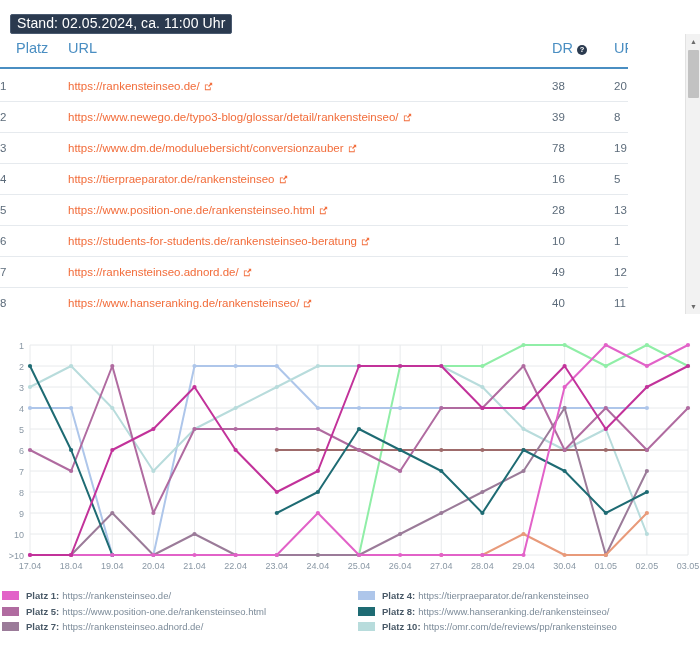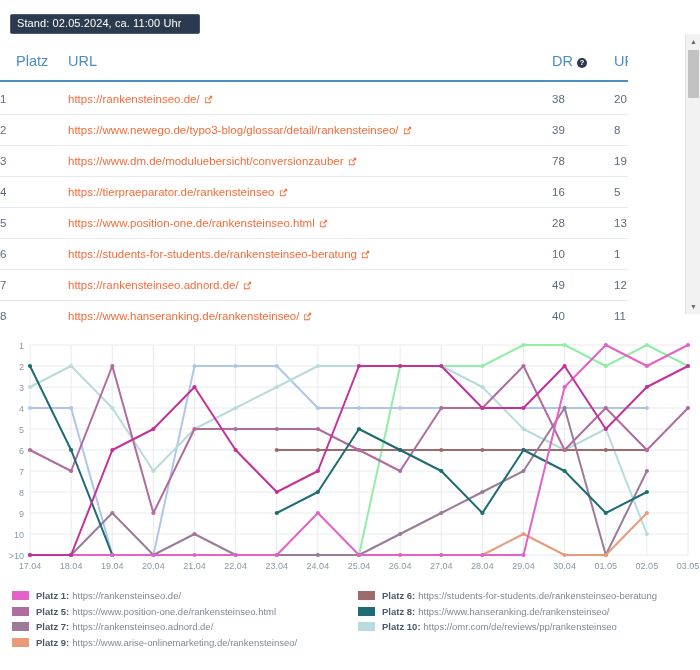--- a/index.html
+++ b/index.html
@@ -9,31 +9,31 @@
     background: #ffffff;
     font-family: "Liberation Sans", sans-serif;
     overflow: hidden;
   }
   #app { position: relative; width: 700px; height: 670px; background:#fff; }
 
   
   .stand-badge {
     position: absolute; left: 10px; top: 14px;
     background: #2b3a4f; color: #ffffff;
-    font-size: 11px; line-height: 13px;
-    padding: 2px 18px 3px 6px;
+    font-size: 14px; line-height: 13px;
+    padding: 2px 6px 3px 6px;
     border: 1px solid #4a5a70;
     border-radius: 2px;
     white-space: nowrap;
     letter-spacing: .1px;
   }
 
   
   .table-panel {
-    position: absolute; left: 0; top: 47px;
+    position: absolute; left: 0; top: 34px;
     width: 628px; height: 280px;
     background: #fff;
     overflow: hidden;
   }
   table.rank-table { width: 672px; border-collapse: collapse; table-layout: fixed; }
   table.rank-table thead th {
     text-align: left;
     font-weight: 400;
     color: #4a8ec2;
     font-size: 14.5px;
@@ -103,21 +103,21 @@
     width: 700px; height: 258px;
   }
   .chart-wrap svg { display: block; }
 
   
   .legend {
     position: absolute; left: 0; top: 588px;
     width: 700px; height: 82px;
     display: flex;
   }
-  .legend-col { width: 350px; padding-left: 12px; }
+  .legend-col { width: 350px; padding-left: 2px; }
   .legend-col.right { padding-left: 8px; }
   .legend-item {
     display: flex; align-items: center;
     height: 15.5px;
     font-size: 9.5px;
     color: #6b7a88;
     white-space: nowrap;
   }
   .legend-swatch {
     width: 17px; height: 9px; margin-right: 7px; flex: 0 0 auto;
@@ -464,31 +464,26 @@
         <div class="legend-item">
           <span class="legend-swatch" style="background:#b06ba0"></span>
           <span class="legend-label">Platz 5:</span>
           <span class="legend-url">https://www.position-one.de/rankensteinseo.html</span>
         </div>
         <div class="legend-item">
           <span class="legend-swatch" style="background:#9b7b99"></span>
           <span class="legend-label">Platz 7:</span>
           <span class="legend-url">https://rankensteinseo.adnord.de/</span>
         </div>
-        <div class="legend-item">
-          <span class="legend-swatch" style="background:#e89a7a"></span>
-          <span class="legend-label">Platz 9:</span>
-          <span class="legend-url">https://www.arise-onlinemarketing.de/rankensteinseo/</span>
-        </div>
       </div>
     <div class="legend-col right" id="legend-right">
         <div class="legend-item">
-          <span class="legend-swatch" style="background:#9e6b6b"></span>
-          <span class="legend-label">Platz 6:</span>
-          <span class="legend-url">https://students-for-students.de/rankensteinseo-beratung</span>
+          <span class="legend-swatch" style="background:#aec6ea"></span>
+          <span class="legend-label">Platz 4:</span>
+          <span class="legend-url">https://tierpraeparator.de/rankensteinseo</span>
         </div>
         <div class="legend-item">
           <span class="legend-swatch" style="background:#1e6b73"></span>
           <span class="legend-label">Platz 8:</span>
           <span class="legend-url">https://www.hanseranking.de/rankensteinseo/</span>
         </div>
         <div class="legend-item">
           <span class="legend-swatch" style="background:#b8dcdc"></span>
           <span class="legend-label">Platz 10:</span>
           <span class="legend-url">https://omr.com/de/reviews/pp/rankensteinseo</span>

